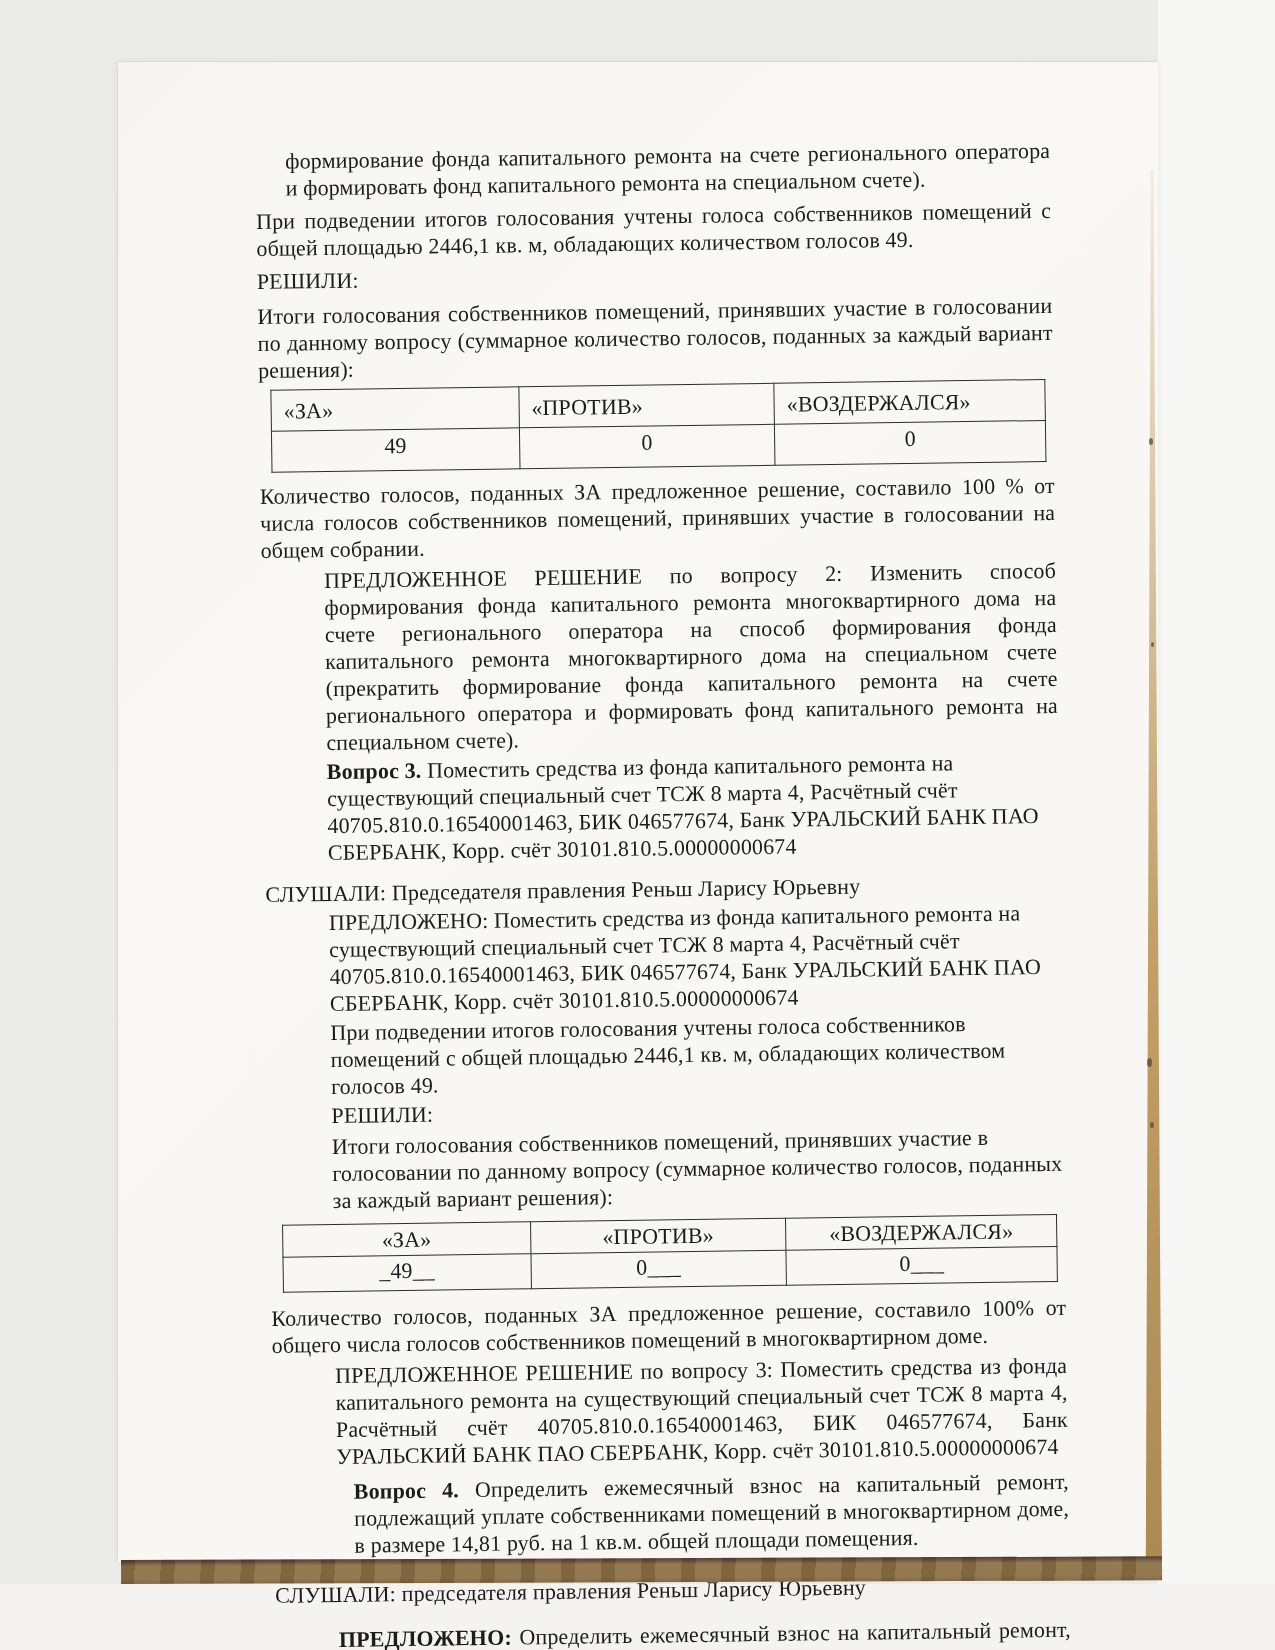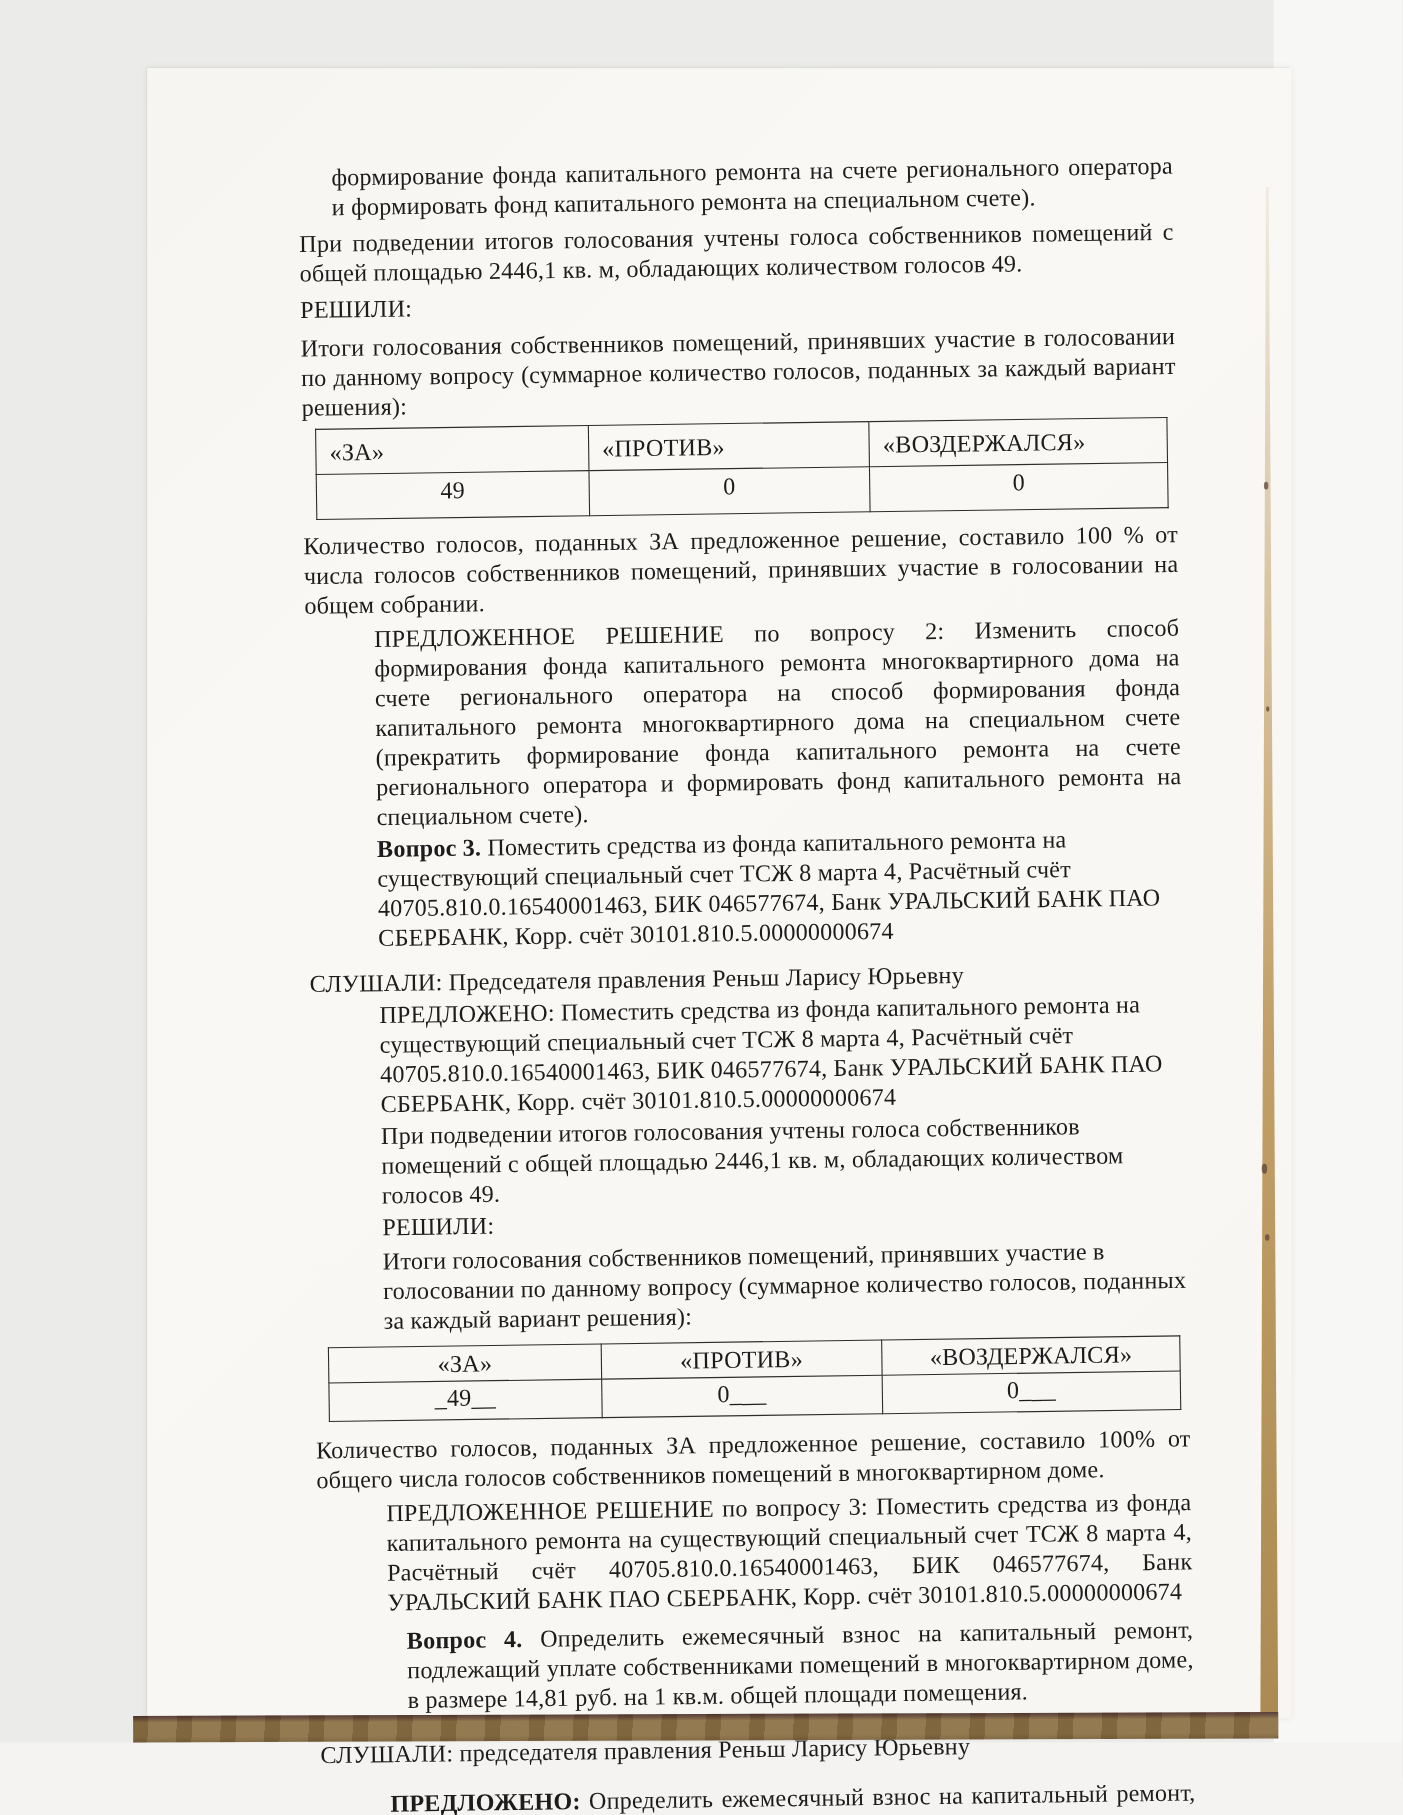--- a/index.html
+++ b/index.html
@@ -15,21 +15,20 @@
     background:#ebebe9;
     font-family:"Liberation Serif","DejaVu Serif",serif;
     color:var(--text);
   }
   .bg-right{position:absolute;left:1158px;top:0;right:0;bottom:0;background:#f7f7f6;}
   .bg-bottom{position:absolute;left:0;top:1584px;right:0;bottom:0;background:#f4f3f1;}
   .paper{
     position:absolute;left:118px;top:62px;width:1040px;height:1500px;
     background:linear-gradient(135deg,#f6f5f2 0%,#f9f8f5 30%,#f7f6f3 100%);
     box-shadow:0 0 7px rgba(0,0,0,.07), -1px -1px 0 rgba(0,0,0,.04);
-    margin-left:16px;
   }
   .content{
     position:absolute;left:137px;top:86px;width:795px;
     transform:rotate(-0.8deg);transform-origin:0 0;
     font-size:22px;line-height:27px;letter-spacing:.15px;
   }
   .p{margin:0;}
   .j{text-align:justify;}
   .ind1{margin-left:30px;}
   .ind2{margin-left:63px;}

